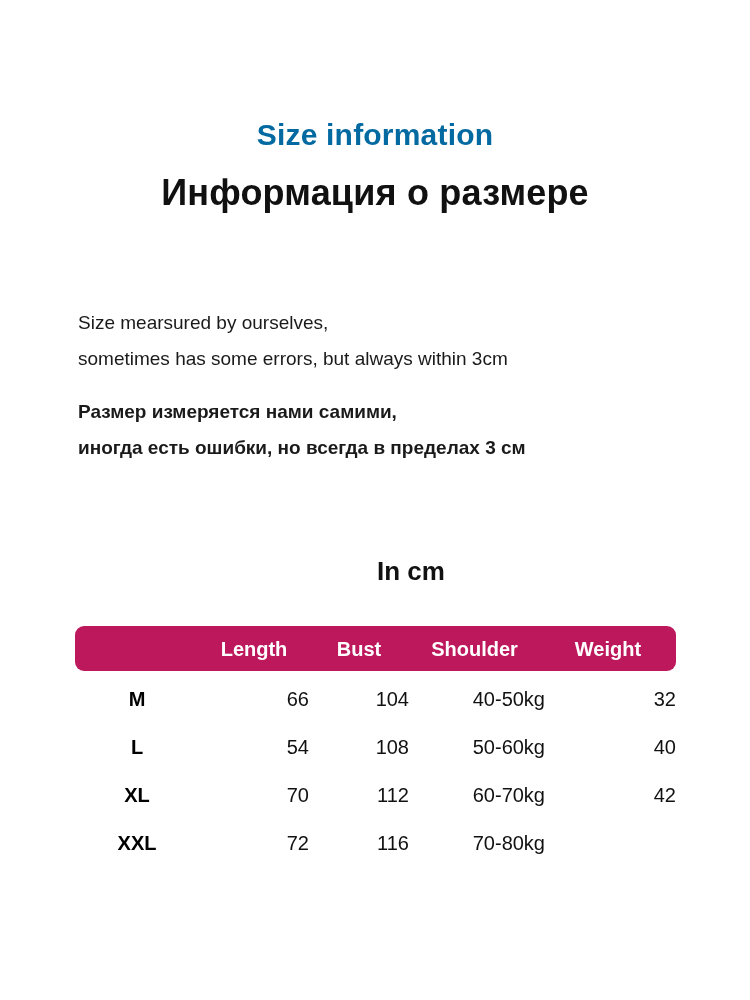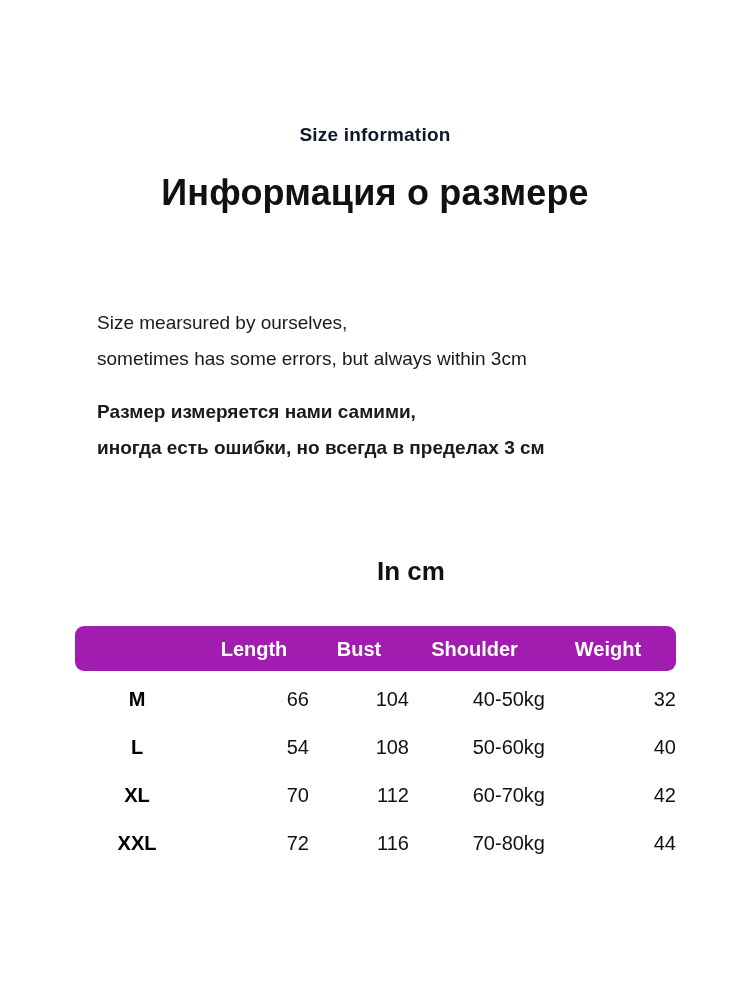--- a/index.html
+++ b/index.html
@@ -26,42 +26,41 @@
 
   
   .title-block {
     position: absolute;
     top: 118px;
     left: 0;
     width: 750px;
     text-align: center;
   }
   .title-en {
-    font-size: 19px;
+    font-size: 30px;
     font-weight: bold;
     line-height: 34px;
     letter-spacing: 0.2px;
-    color: #0f172a;
+    color: #0369a1;
   }
   .title-ru {
     margin-top: 24px;
     font-size: 36px;
     font-weight: bold;
     line-height: 34px;
     letter-spacing: 0.2px;
     color: #111111;
   }
 
   
   .notes {
     position: absolute;
     top: 305px;
     left: 78px;
     width: 600px;
-    margin-left: 19px;
   }
   .note-para {
     font-size: 19px;
     line-height: 36px;
     font-weight: normal;
     color: #1a1a1a;
     white-space: nowrap;
   }
   .note-para.second {
     margin-top: 17px;
@@ -89,21 +88,21 @@
   .size-table {
     position: absolute;
     top: 626px;
     left: 75px;
     width: 601px;
   }
   .table-head {
     display: flex;
     align-items: center;
     height: 45px;
-    background: #a21caf;
+    background: #be185d;
     border-radius: 9px;
     color: #ffffff;
   }
   .table-body {
     padding-top: 4px;
   }
   .table-row {
     display: flex;
     align-items: center;
     height: 48px;
@@ -193,19 +192,18 @@
         <div class="cell col-bust cell-value">112</div>
         <div class="cell col-weight cell-value">60-70kg</div>
         <div class="cell col-shoulder cell-value">42</div>
       </div>
 
       <div class="table-row">
         <div class="cell col-size cell-size">XXL</div>
         <div class="cell col-length cell-value">72</div>
         <div class="cell col-bust cell-value">116</div>
         <div class="cell col-weight cell-value">70-80kg</div>
-        <div class="cell col-shoulder cell-value">44</div>
       </div>
 
     </div>
   </div>
 
 </div>
 
 </body></html>

